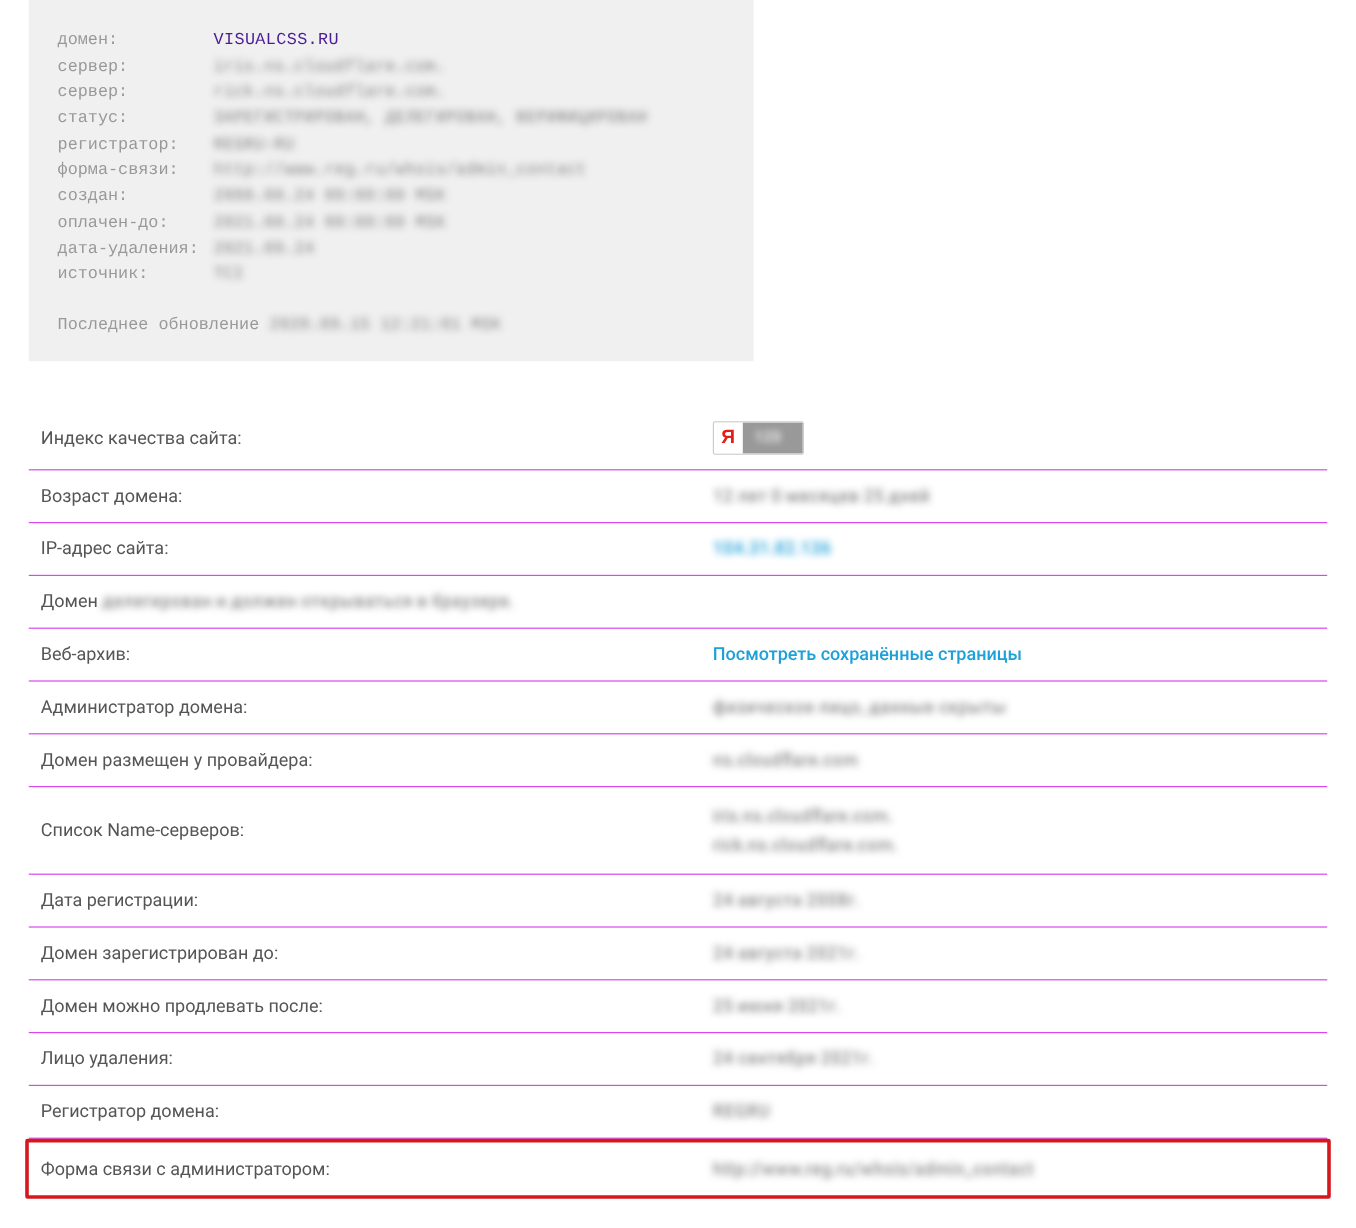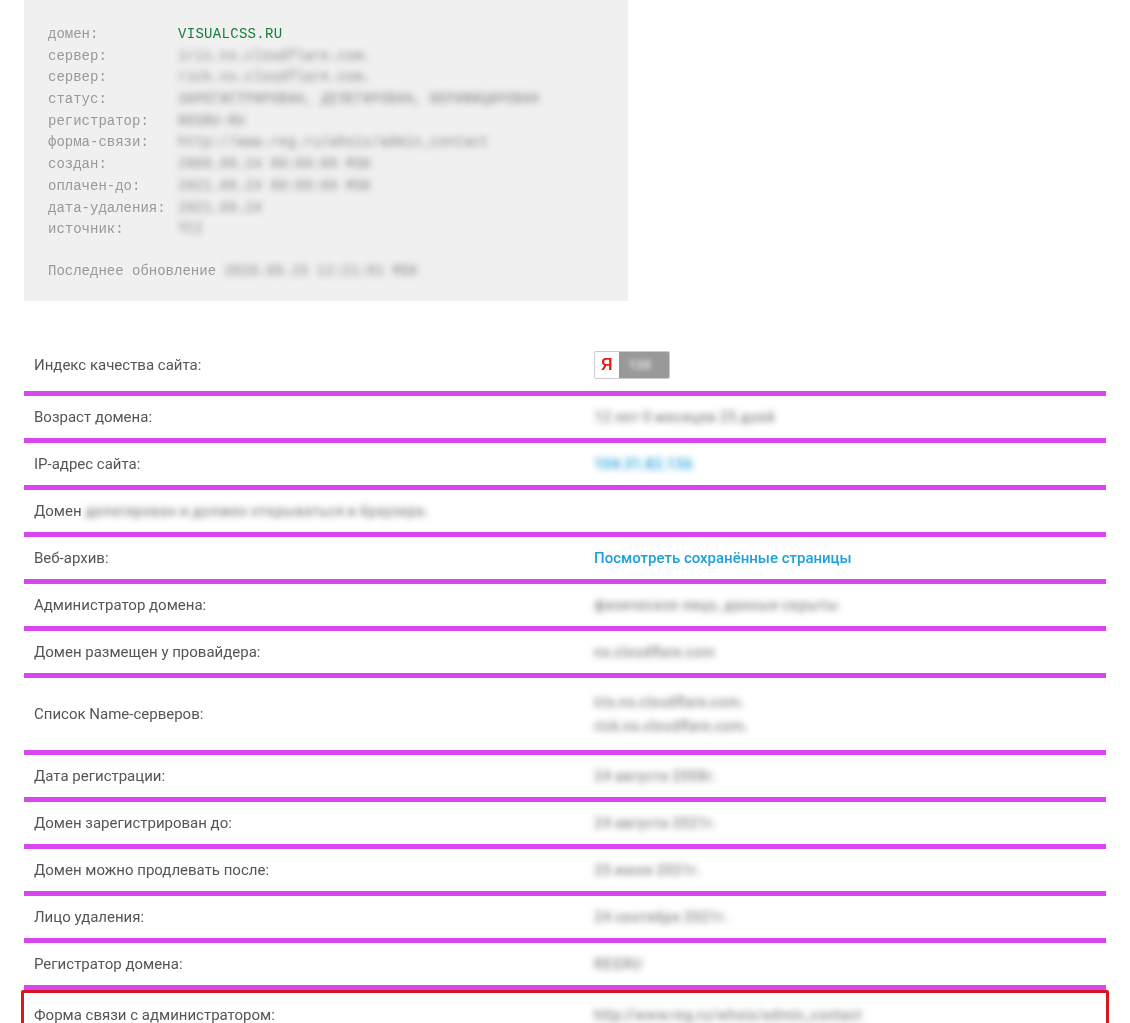--- a/index.html
+++ b/index.html
@@ -27,41 +27,41 @@
     .whois-label {
       width: 130px;
       flex-shrink: 0;
     }
     .whois-value {
       color: transparent;
       text-shadow: 0 0 6px rgba(120,120,120,0.9);
       user-select: none;
     }
     .whois-value.clear {
-      color: #15803d;
+      color: #4c1d95;
       text-shadow: none;
       letter-spacing: 0.3px;
     }
     .whois-update {
       margin-top: 20px;
     }
     .whois-update-label { color: #999; }
     .whois-update-val {
       color: transparent;
       text-shadow: 0 0 6px rgba(120,120,120,0.9);
       user-select: none;
     }
 
     .info-table {
       margin: 38px 24px 0 24px;
     }
     .info-row {
       display: flex;
       align-items: center;
-      border-bottom: 5px solid #d946ef;
+      border-bottom: 1px solid #d946ef;
       padding: 12px 10px;
       min-height: 44px;
     }
     .info-row.no-border { border-bottom: none; }
     .info-label {
       width: 560px;
       flex-shrink: 0;
       color: #555;
     }
     .info-value {

